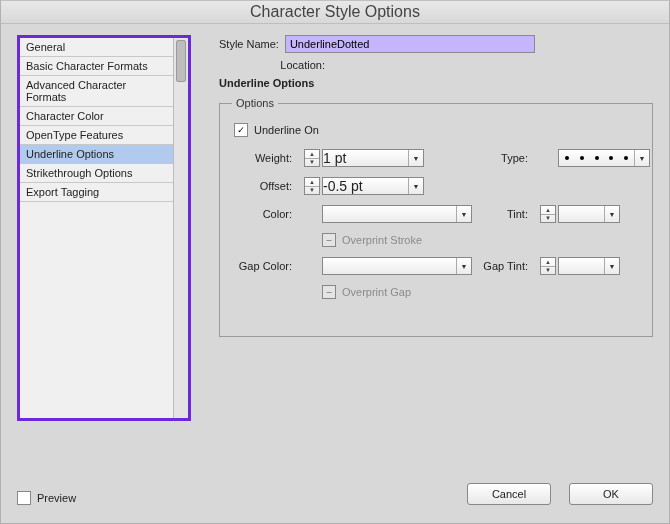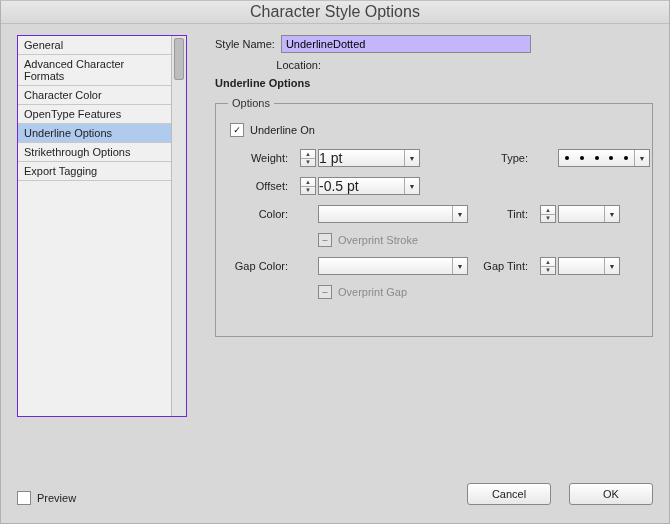--- a/index.html
+++ b/index.html
@@ -1,19 +1,19 @@
 <!DOCTYPE html>
 <html><head>
 <meta charset="utf-8">
 <style>
   html,body{margin:0;padding:0;font-family:"Helvetica Neue",Arial,sans-serif;font-size:11px;color:#222;background:#d8d8d8;}
   .window{width:670px;height:524px;background:#d8d8d8;position:relative;box-sizing:border-box;border:1px solid #b0b0b0;border-top:1px solid #c0c0c0;}
   .titlebar{height:22px;line-height:22px;text-align:center;font-size:16px;color:#444;background:linear-gradient(#e8e8e8,#d8d8d8);border-bottom:1px solid #bebebe;}
   .main{position:absolute;top:34px;left:16px;right:16px;bottom:60px;display:flex;}
-  .sidebar-wrap{width:168px;height:380px;border:1px solid #6d28d9;background:#6d28d9;position:relative;display:flex;}
+  .sidebar-wrap{width:168px;height:380px;border:3px solid #6d28d9;background:#6d28d9;position:relative;display:flex;}
   .sidebar{flex:1;background:#f0f0f0;}
   .sidebar-item{padding:3px 6px;border-bottom:1px solid #c8c8c8;cursor:default;}
   .sidebar-item.selected{background:#b0cbee;}
   .scrollbar{width:14px;background:#e4e4e4;border-left:1px solid #bcbcbc;position:relative;}
   .scroll-thumb{position:absolute;top:2px;left:2px;right:2px;height:40px;background:#bdbdbd;border:1px solid #9a9a9a;border-radius:2px;}
   .content{flex:1;padding-left:28px;position:relative;}
   .row{display:flex;align-items:center;margin-bottom:6px;}
   .lbl{text-align:right;margin-right:6px;color:#222;}
   .input-text{height:18px;border:1px solid #8a8a8a;background:#c4b5fd;padding:1px 4px;font-size:11px;box-sizing:border-box;}
   .section-title{font-weight:bold;margin:6px 0 8px 0;}
@@ -45,20 +45,21 @@
 <div class="window">
   <div class="titlebar">
     <span>Character Style Options</span>
   </div>
 
   <div class="main">
 
     <div class="sidebar-wrap">
       <div class="sidebar" id="sidebar">
           <div class="sidebar-item">General</div>
+          <div class="sidebar-item">Basic Character Formats</div>
           <div class="sidebar-item">Advanced Character Formats</div>
           <div class="sidebar-item">Character Color</div>
           <div class="sidebar-item">OpenType Features</div>
           <div class="sidebar-item selected">Underline Options</div>
           <div class="sidebar-item">Strikethrough Options</div>
           <div class="sidebar-item">Export Tagging</div>
         </div>
       <div class="scrollbar">
         <div class="scroll-thumb"></div>
       </div>

